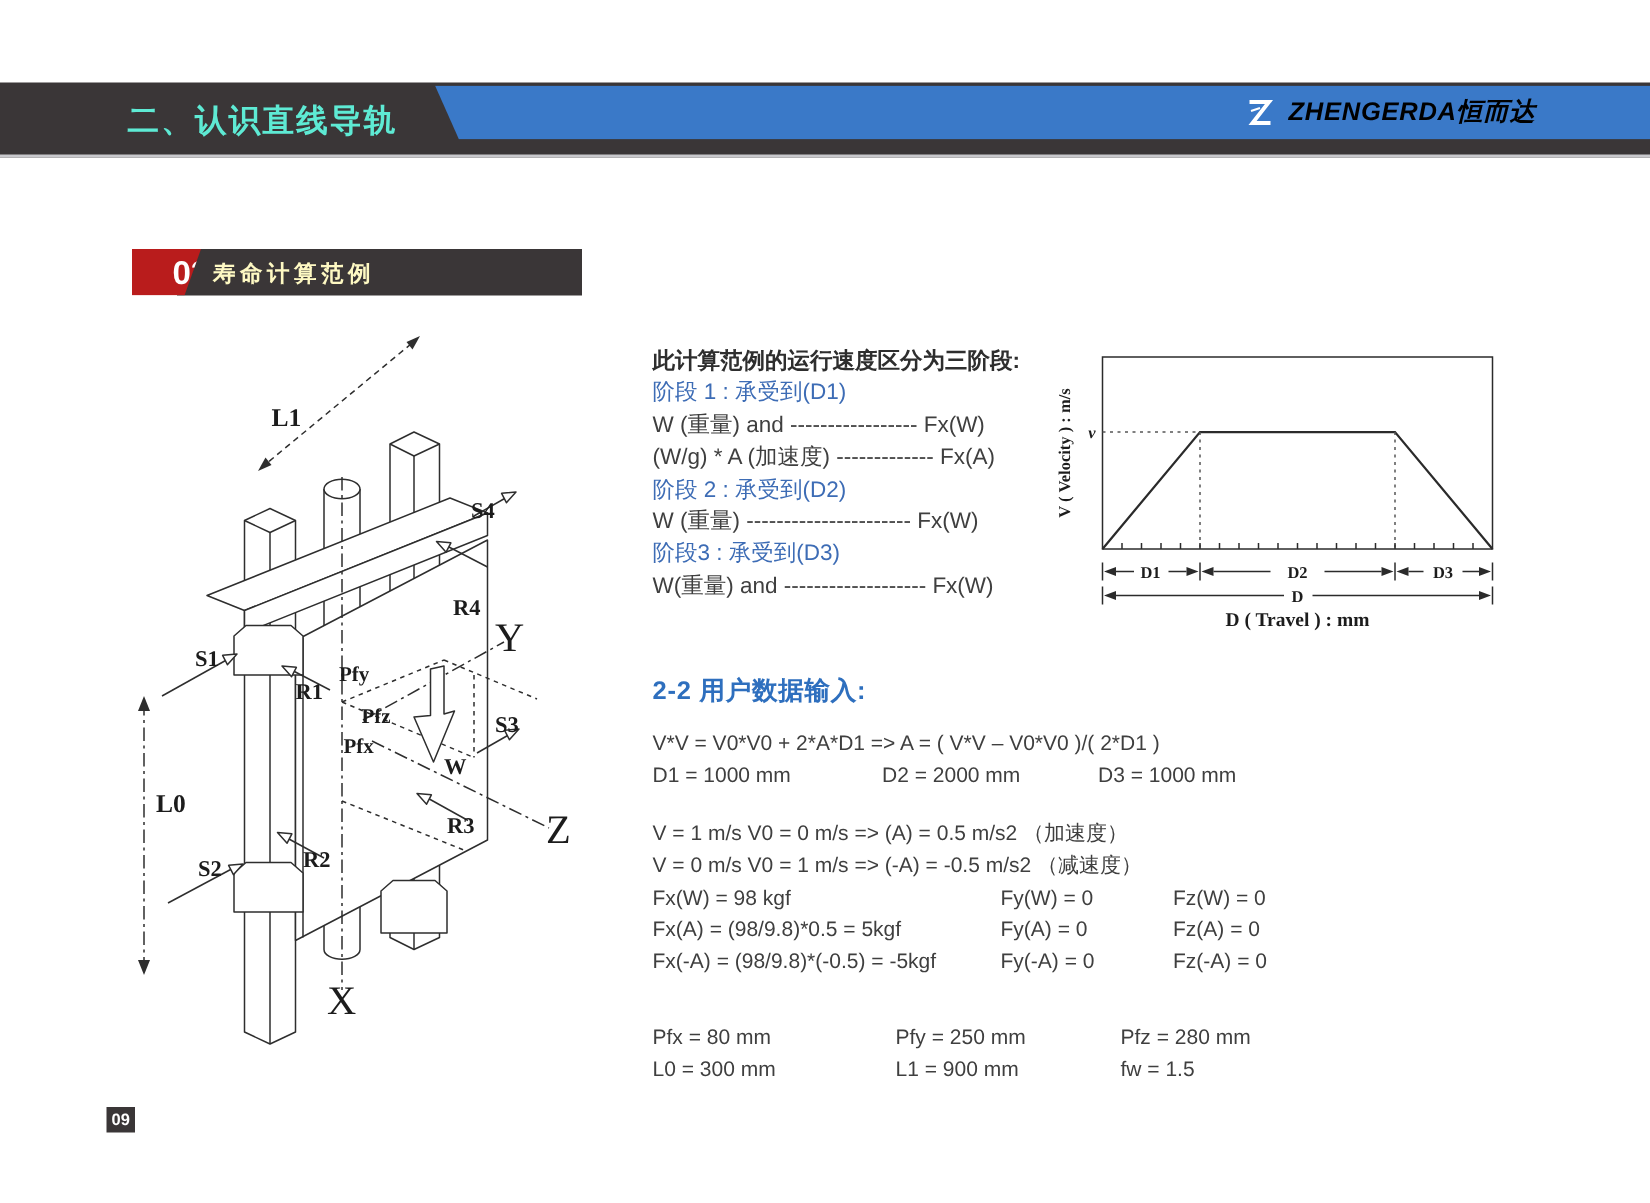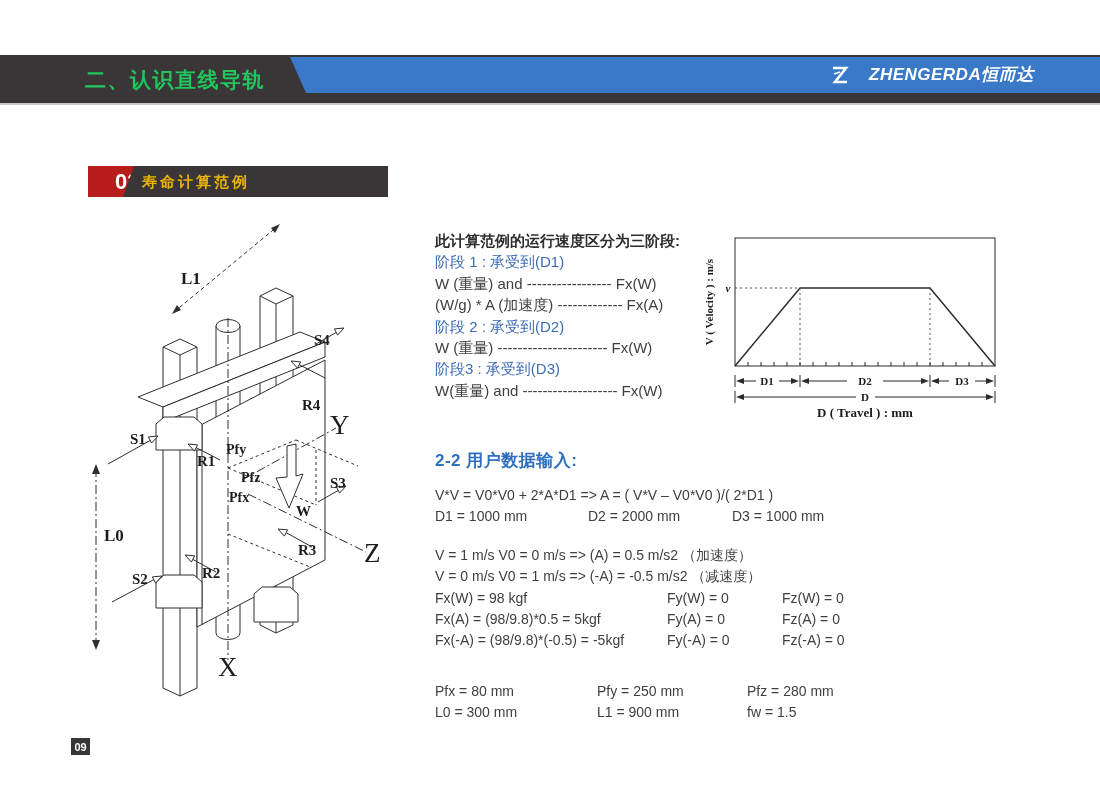--- a/index.html
+++ b/index.html
@@ -7,40 +7,40 @@
     width:1100px;height:802px;position:relative;overflow:hidden;
     background:#ffffff;font-family:"Liberation Sans",sans-serif;
     -webkit-font-smoothing:antialiased;
   }
   
   .header-bar{
     position:absolute;left:0;top:55px;width:1100px;height:48px;
     background:#3a3637;border-bottom:2px solid #c9c9cd;
   }
   .header-title{
-    position:absolute;left:85px;top:11px;color:#22c55e;
+    position:absolute;left:85px;top:11px;color:#5eead4;
     font-size:21px;font-weight:bold;letter-spacing:1.5px;font-family:Liberation Serif, serif;
   }
   .header-blue{
     position:absolute;left:290px;top:2px;width:810px;height:36px;
     background:#3a79c8;
     clip-path:polygon(0 0,100% 0,100% 100%,16px 100%);
   }
   .logo{
-    position:absolute;left:540px;top:6px;display:flex;align-items:center;gap:19px;
-    color:#ffffff;
+    position:absolute;left:540px;top:6px;display:flex;align-items:center;gap:9px;
+    color:#000000;
   }
   .logo-text{font-size:17px;font-weight:bold;font-style:italic;letter-spacing:.5px;}
   
   .badge-bar{
     position:absolute;left:118px;top:166px;width:270px;height:31px;
     background:#3a3637;
   }
   .badge-title{
-    position:absolute;left:24px;top:7px;color:#eab308;font-size:15px;
+    position:absolute;left:24px;top:7px;color:#fef9c3;font-size:15px;
     font-weight:bold;letter-spacing:3px;
   }
   .badge-num{
     position:absolute;left:88px;top:166px;width:46px;height:31px;
     background:#b91c1c;clip-path:polygon(0 0,100% 0,calc(100% - 11px) 100%,0 100%);
     color:#ffffff;font-size:22px;font-weight:bold;
     display:flex;align-items:center;padding-left:27px;box-sizing:border-box;
   }
   
   .intro{

